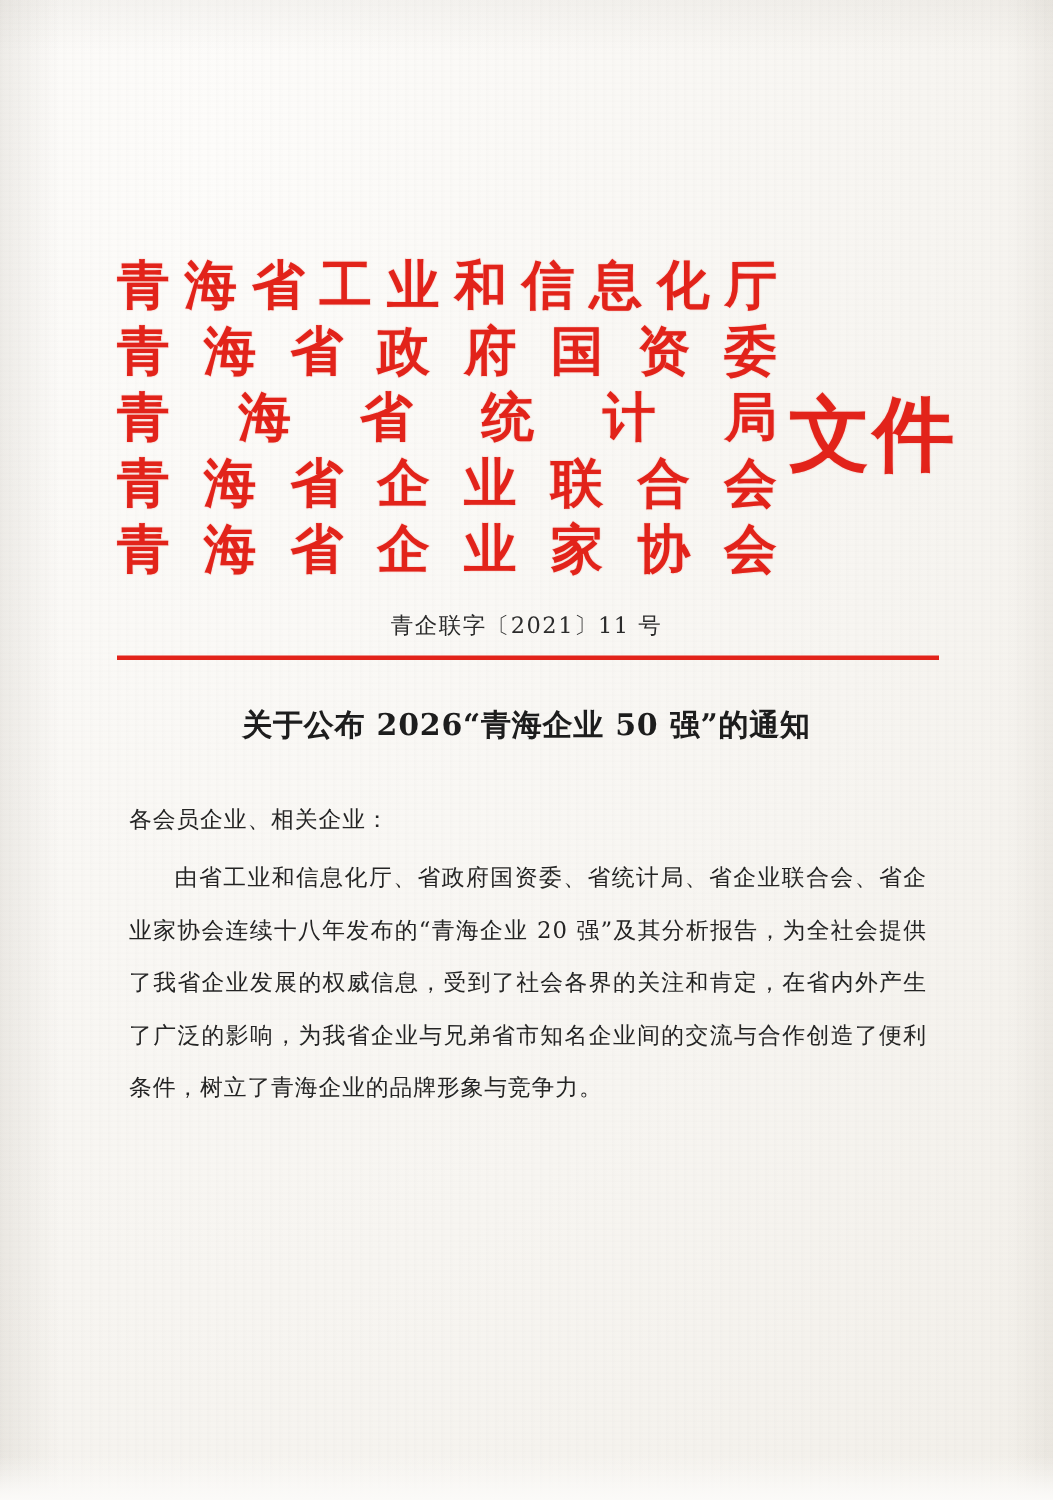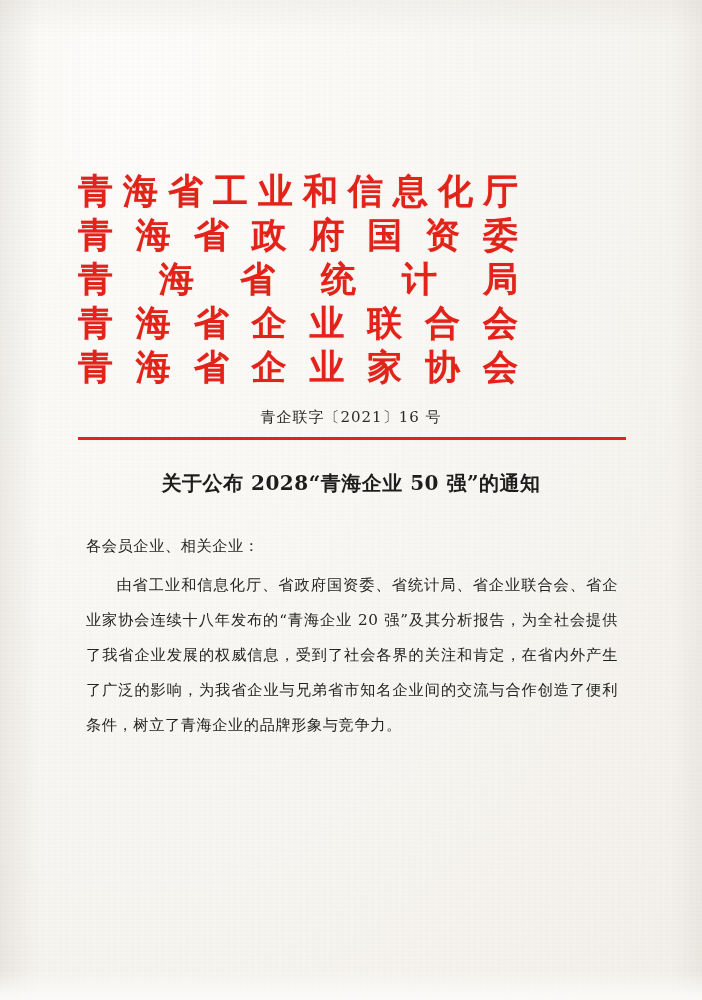--- a/index.html
+++ b/index.html
@@ -175,20 +175,21 @@
       <div class="mast-chars">
         <span>青</span>
         <span>海</span>
         <span>省</span>
         <span>政</span>
         <span>府</span>
         <span>国</span>
         <span>资</span>
         <span>委</span>
       </div>
+      <div class="mast-wenjian">文件</div>
     </div>
 
     <div class="mast-line">
       <div class="mast-chars tight">
         <span>青</span>
         <span>海</span>
         <span>省</span>
         <span>统</span>
         <span>计</span>
         <span>局</span>
@@ -216,25 +217,25 @@
         <span>企</span>
         <span>业</span>
         <span>家</span>
         <span>协</span>
         <span>会</span>
       </div>
     </div>
 
   </div>
 
-  <div class="doc-number">青企联字〔2021〕16 号</div>
+  <div class="doc-number">青企联字〔2021〕11 号</div>
 
   <div class="red-rule"></div>
 
-  <div class="doc-title">关于公布 2028“青海企业 50 强”的通知</div>
+  <div class="doc-title">关于公布 2026“青海企业 50 强”的通知</div>
 
   <div class="body-text">
     <p>各会员企业、相关企业：</p>
     <p class="indent">由省工业和信息化厅、省政府国资委、省统计局、省企业联合会、省企业家协会连续十八年发布的“青海企业 20 强”及其分析报告，为全社会提供了我省企业发展的权威信息，受到了社会各界的关注和肯定，在省内外产生了广泛的影响，为我省企业与兄弟省市知名企业间的交流与合作创造了便利条件，树立了青海企业的品牌形象与竞争力。</p>
   </div>
 
   <div class="fade-bottom"></div>
 
 </div>
 

